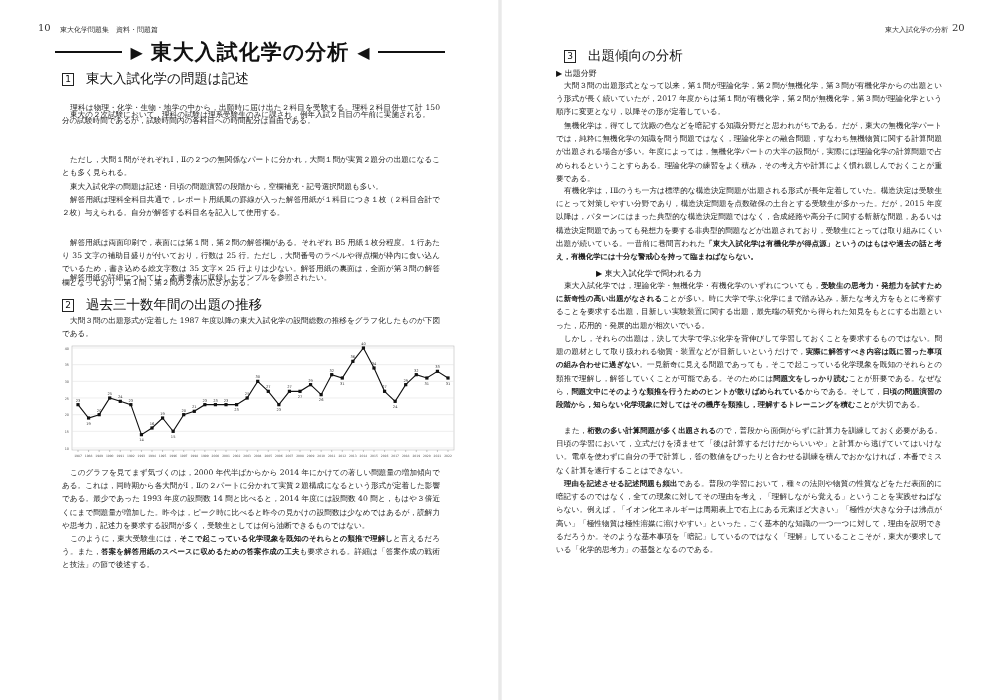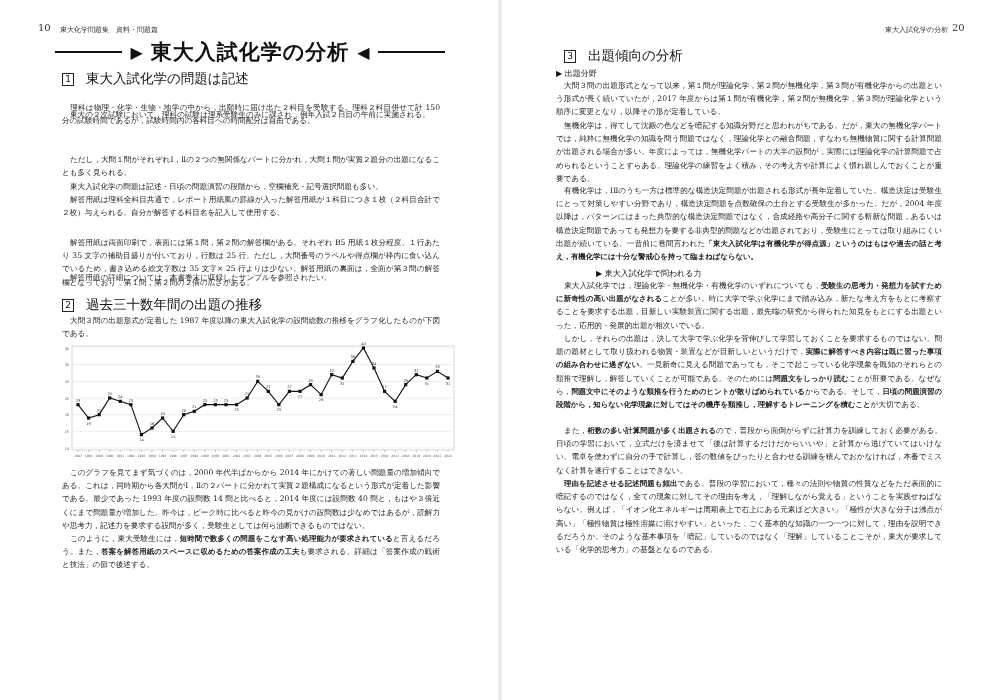--- a/index.html
+++ b/index.html
@@ -235,35 +235,35 @@
         <rect x="365.2571428571428" y="34.4" width="3.2" height="3.2" fill="#111111"></rect>
         <text x="366.85714285714283" y="42.5" font-size="3.6" text-anchor="middle" fill="#333" font-family="DejaVu Sans, sans-serif">31</text>
         <rect x="375.8285714285714" y="27.733333333333327" width="3.2" height="3.2" fill="#111111"></rect>
         <text x="377.42857142857144" y="26.33333333333333" font-size="3.6" text-anchor="middle" fill="#333" font-family="DejaVu Sans, sans-serif">33</text>
         <rect x="386.4" y="34.4" width="3.2" height="3.2" fill="#111111"></rect>
         <text x="388" y="42.5" font-size="3.6" text-anchor="middle" fill="#333" font-family="DejaVu Sans, sans-serif">31</text>
       </svg>
   </div>
 
   <p class="para" style="left:62px; top:466px; width:378px;"><span class="indent"></span><span>このグラフを見てまず気づくのは，2000 年代半ばからから 2014 年にかけての著しい問題量の増加傾向である。これは，同時期から各大問がⅠ，Ⅱの２パートに分かれて実質２題構成になるという形式が定着した影響である。最少であった 1993 年度の設問数 14 問と比べると，2014 年度には設問数 40 問と，もはや３倍近くにまで問題量が増加した。昨今は，ピーク時に比べると昨今の見かけの設問数は少なめではあるが，読解力や思考力，記述力を要求する設問が多く，受験生としては何ら油断できるものではない。</span></p>
-  <p class="para" style="left:62px; top:532px; width:378px;"><span class="indent"></span><span>このように，東大受験生には，</span><b>短時間で数多くの問題をこなす高い処理能力が要求されている</b><span>と言えるだろう。また，</span><b>答案を解答用紙のスペースに収めるための答案作成の工夫</b><span>も要求される。詳細は「答案作成の戦術と技法」の節で後述する。</span></p>
+  <p class="para" style="left:62px; top:532px; width:378px;"><span class="indent"></span><span>このように，東大受験生には，</span><b>そこで起こっている化学現象を既知のそれらとの類推で理解し</b><span>と言えるだろう。また，</span><b>答案を解答用紙のスペースに収めるための答案作成の工夫</b><span>も要求される。詳細は「答案作成の戦術と技法」の節で後述する。</span></p>
 </div>
 
 <div class="page page-right">
   <div class="running-head" style="left:385px;">東大入試化学の分析</div>
   <div class="page-num" style="left:452px;">20</div>
 
   <div class="section-head" style="left:64px; top:47px;">
     <span class="num">3</span>
     <span>出題傾向の分析</span>
   </div>
 
   <div class="sub-head" style="left:56px; top:68px;">▶ 出題分野</div>
   <p class="para" style="left:56px; top:79px; width:386px;"><span class="indent"></span><span>大問３問の出題形式となって以来，第１問が理論化学，第２問が無機化学，第３問が有機化学からの出題という形式が長く続いていたが，2017 年度からは第１問が有機化学，第２問が無機化学，第３問が理論化学という順序に変更となり，以降その形が定着している。</span></p>
   <p class="para" style="left:56px; top:119px; width:386px;"><span class="indent"></span><span>無機化学は，得てして沈殿の色などを暗記する知識分野だと思われがちである。だが，東大の無機化学パートでは，純粋に無機化学の知識を問う問題ではなく，理論化学との融合問題，すなわち無機物質に関する計算問題が出題される場合が多い。年度によっては，無機化学パートの大半の設問が，実際には理論化学の計算問題で占められるということすらある。理論化学の練習をよく積み，その考え方や計算によく慣れ親しんでおくことが重要である。</span></p>
-  <p class="para" style="left:56px; top:184px; width:386px;"><span class="indent"></span><span>有機化学は，ⅠⅡのうち一方は標準的な構造決定問題が出題される形式が長年定着していた。構造決定は受験生にとって対策しやすい分野であり，構造決定問題を点数確保の土台とする受験生が多かった。だが，2004 年度以降は，パターンにはまった典型的な構造決定問題ではなく，合成経路や高分子に関する斬新な問題，あるいは構造決定問題であっても発想力を要する非典型的問題などが出題されており，受験生にとっては取り組みにくい出題が続いている。一昔前に巷間言われた</span><b>「東大入試化学は有機化学が得点源」というのはもはや過去の話と考え，有機化学には十分な警戒心を持って臨まねばならない。</b></p>
+  <p class="para" style="left:56px; top:184px; width:386px;"><span class="indent"></span><span>有機化学は，ⅠⅡのうち一方は標準的な構造決定問題が出題される形式が長年定着していた。構造決定は受験生にとって対策しやすい分野であり，構造決定問題を点数確保の土台とする受験生が多かった。だが，2015 年度以降は，パターンにはまった典型的な構造決定問題ではなく，合成経路や高分子に関する斬新な問題，あるいは構造決定問題であっても発想力を要する非典型的問題などが出題されており，受験生にとっては取り組みにくい出題が続いている。一昔前に巷間言われた</span><b>「東大入試化学は有機化学が得点源」というのはもはや過去の話と考え，有機化学には十分な警戒心を持って臨まねばならない。</b></p>
 
   <div class="sub-head" style="left:56px; top:268px;padding-left:40px;">▶ 東大入試化学で問われる力</div>
   <p class="para" style="left:56px; top:279px; width:386px;"><span class="indent"></span><span>東大入試化学では，理論化学・無機化学・有機化学のいずれについても，</span><b>受験生の思考力・発想力を試すために新奇性の高い出題がなされる</b><span>ことが多い。時に大学で学ぶ化学にまで踏み込み，新たな考え方をもとに考察することを要求する出題，目新しい実験装置に関する出題，最先端の研究から得られた知見をもとにする出題といった，応用的・発展的出題が相次いでいる。</span></p>
   <p class="para" style="left:56px; top:332px; width:386px;"><span class="indent"></span><span>しかし，それらの出題は，決して大学で学ぶ化学を背伸びして学習しておくことを要求するものではない。問題の題材として取り扱われる物質・装置などが目新しいというだけで，</span><b>実際に解答すべき内容は既に習った事項の組み合わせに過ぎない</b><span>。一見新奇に見える問題であっても，そこで起こっている化学現象を既知のそれらとの類推で理解し，解答していくことが可能である。そのためには</span><b>問題文をしっかり読む</b><span>ことが肝要である。なぜなら，</span><b>問題文中にそのような類推を行うためのヒントが散りばめられている</b><span>からである。そして，</span><b>日頃の問題演習の段階から，知らない化学現象に対してはその機序を類推し，理解するトレーニングを積むこと</b><span>が大切である。</span></p>
   <p class="para" style="left:56px; top:477px; width:386px;"><span class="indent"></span><b>理由を記述させる記述問題も頻出</b><span>である。普段の学習において，種々の法則や物質の性質などをただ表面的に暗記するのではなく，全ての現象に対してその理由を考え，「理解しながら覚える」ということを実践せねばならない。例えば，「イオン化エネルギーは周期表上で右上にある元素ほど大きい」「極性が大きな分子は沸点が高い」「極性物質は極性溶媒に溶けやすい」といった，ごく基本的な知識の一つ一つに対して，理由を説明できるだろうか。そのような基本事項を「暗記」しているのではなく「理解」していることこそが，東大が要求している「化学的思考力」の基盤となるのである。</span></p>
   <p class="para" style="left:56px; top:424px; width:386px;"><span class="indent"></span><span>また，</span><b>桁数の多い計算問題が多く出題される</b><span>ので，普段から面倒がらずに計算力を訓練しておく必要がある。日頃の学習において，立式だけを済ませて「後は計算するだけだからいいや」と計算から逃げていてはいけない。電卓を使わずに自分の手で計算し，答の数値をぴったりと合わせる訓練を積んでおかなければ，本番でミスなく計算を遂行することはできない。</span></p>
 </div>
 
 </body></html>

